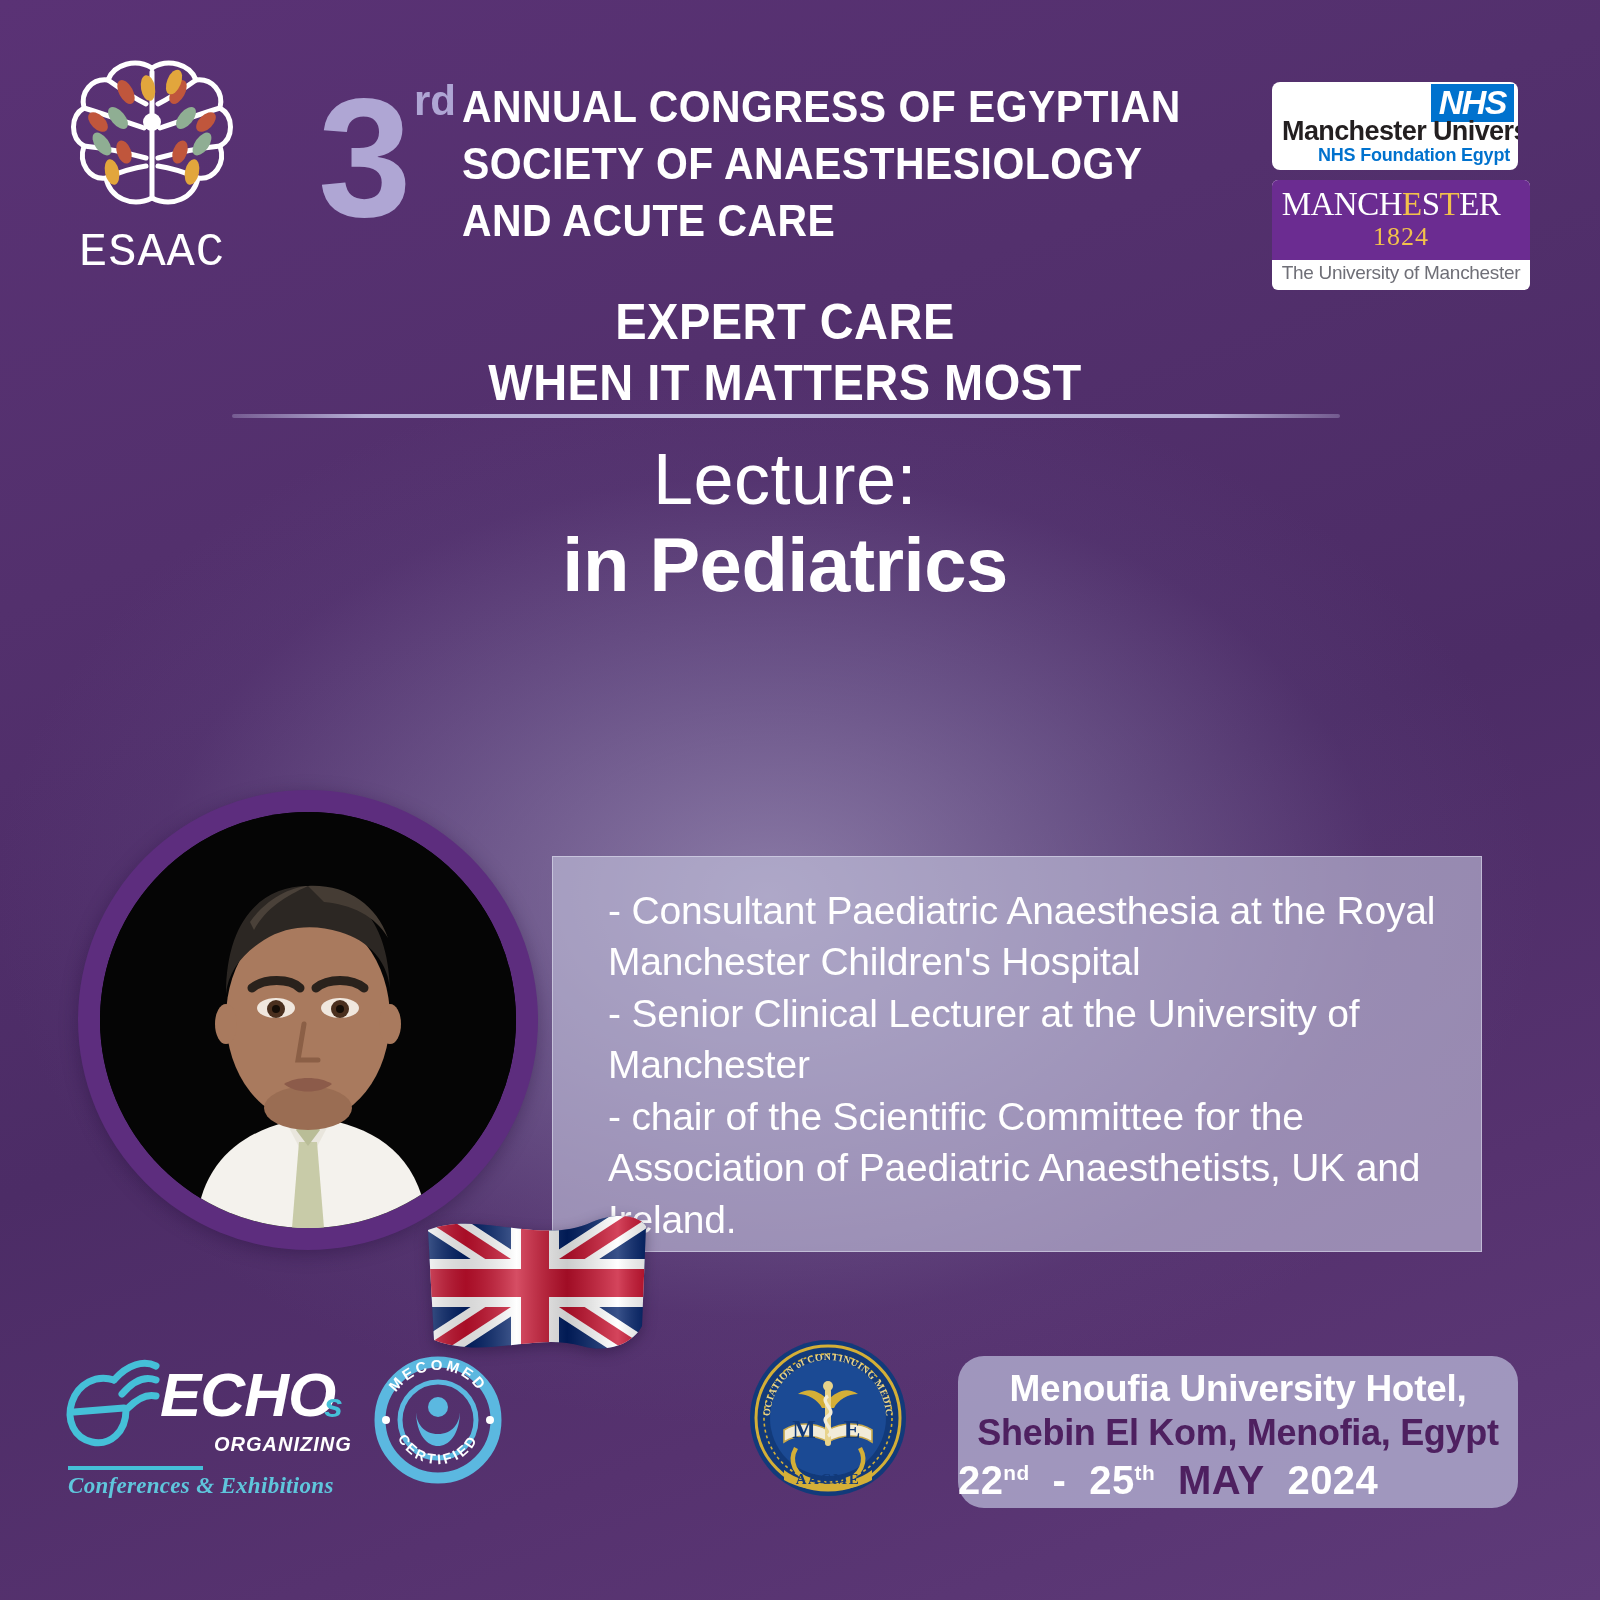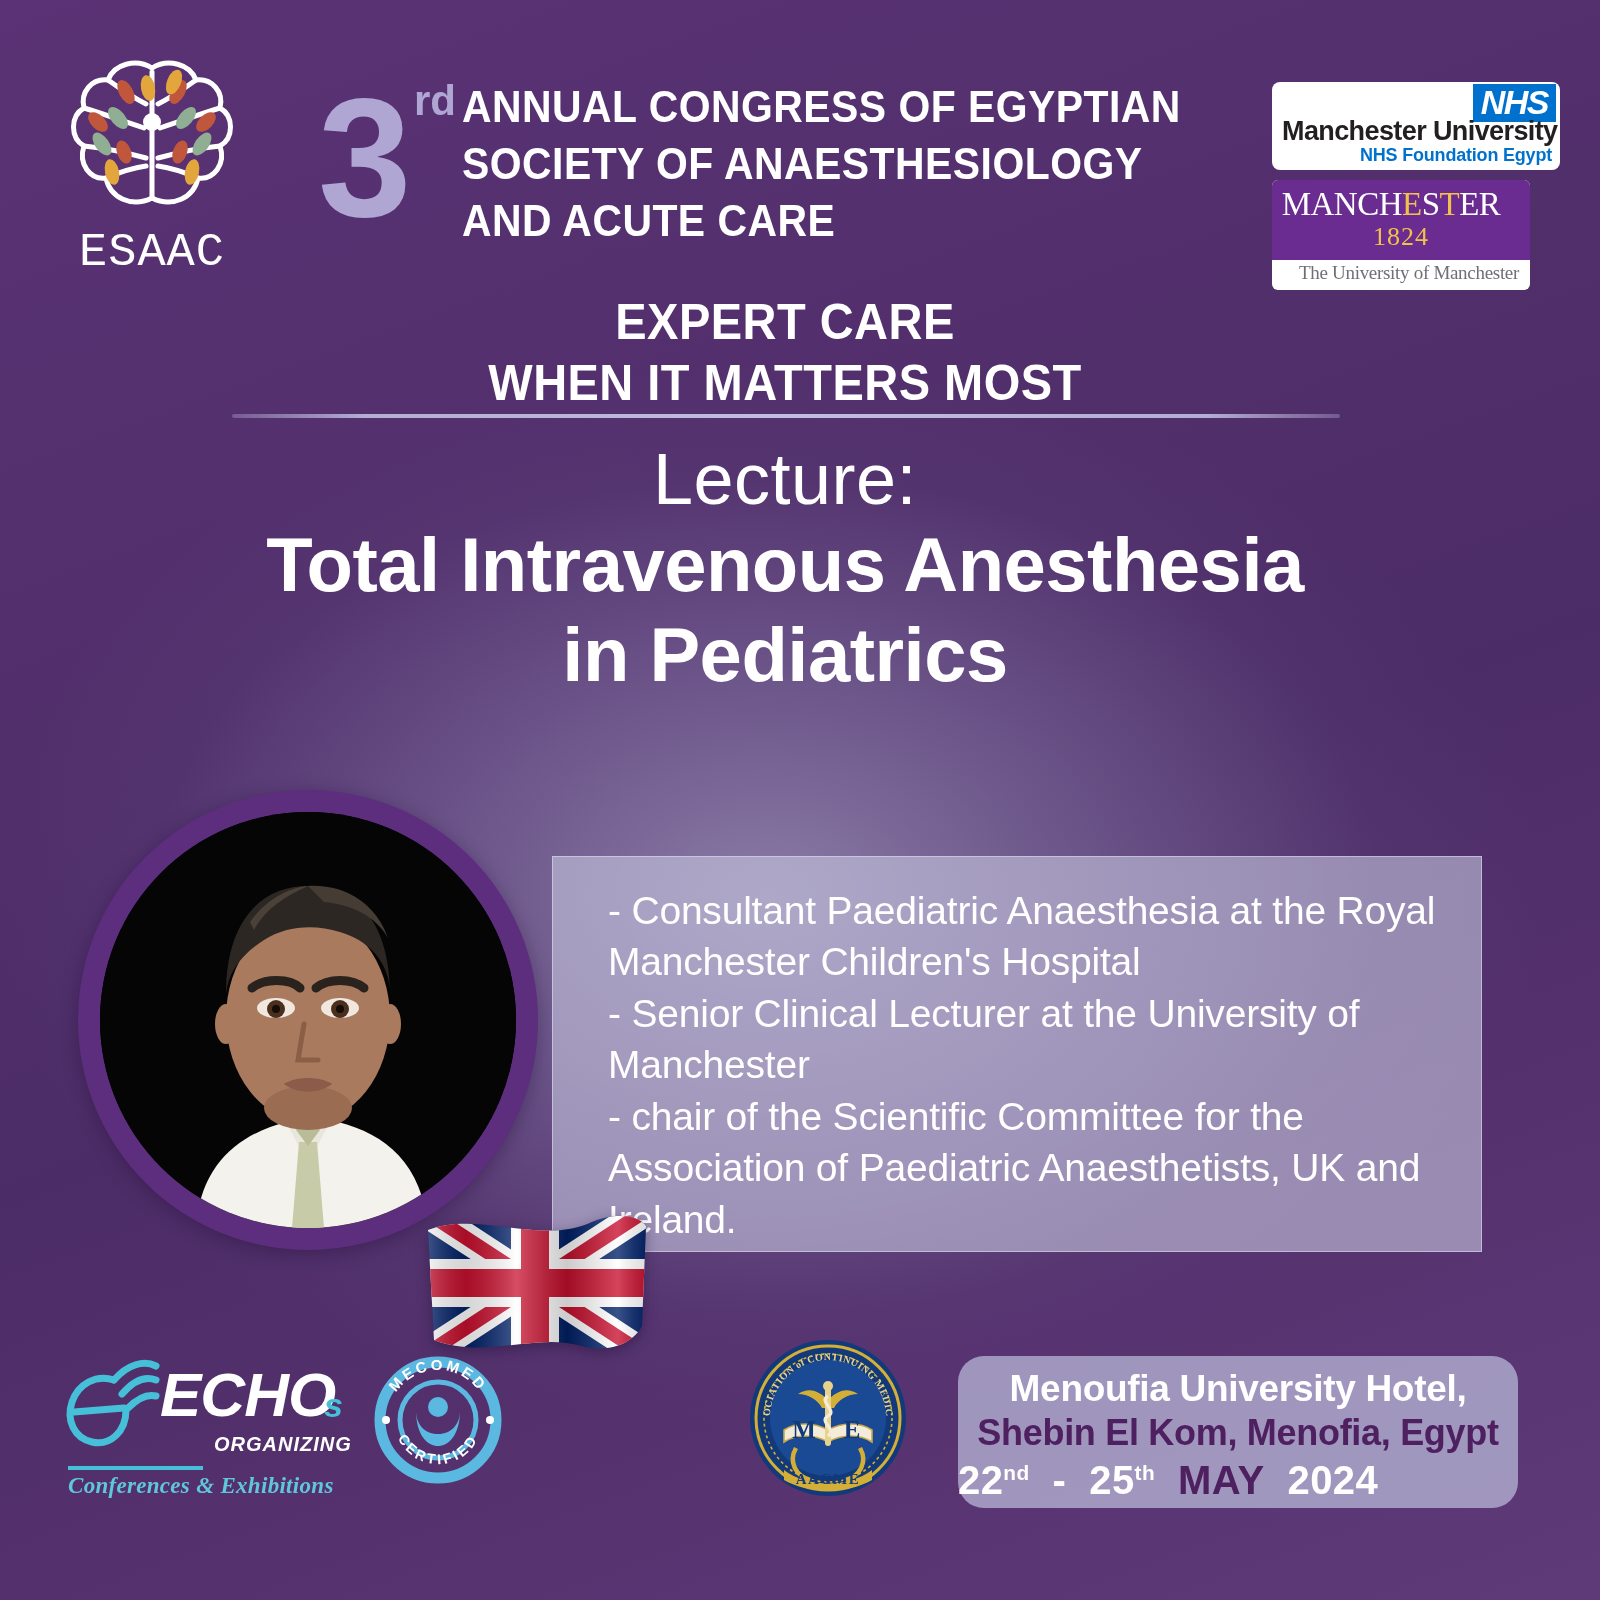--- a/index.html
+++ b/index.html
@@ -71,21 +71,21 @@
     line-height: 1.30;
     letter-spacing: 0.5px;
     transform: scaleX(0.93);
     transform-origin: left top;
   }
 
   
   .nhs-box {
     position: absolute;
     left: 1272px; top: 82px;
-    width: 288px; height: 88px;
+    width: 246px; height: 88px;
     background: #ffffff;
     border-radius: 8px;
     overflow: hidden;
   }
   .nhs-badge {
     position: absolute;
     right: 4px; top: 2px;
     background: #0072ce;
     color: #ffffff;
     font-size: 34px;
@@ -147,27 +147,26 @@
     width: 258px;
     text-align: center;
     font-family: "Liberation Serif", serif;
     font-size: 26px;
     line-height: 1;
     color: #f2c14b;
     letter-spacing: 1px;
   }
   .uom-sub {
     position: absolute;
-    left: 8px; top: 82px;
+    left: 0; top: 82px;
     width: 258px;
     text-align: center;
     font-size: 19px;
     color: #6f6f77;
     letter-spacing: -0.3px;
-    font-family: Liberation Serif, serif;
   }
 
   
   .tagline {
     position: absolute;
     left: 230px; top: 292px;
     width: 1110px;
     text-align: center;
     color: #ffffff;
     font-size: 50px;
@@ -446,21 +445,20 @@
   </div>
 
   <div class="tagline">
     <div>EXPERT CARE</div>
     <div>WHEN IT MATTERS MOST</div>
   </div>
   <div class="divider"></div>
 
   <div class="lecture-label">Lecture:</div>
   <div class="lecture-title">
-    <div>Total Intravenous Anesthesia</div>
     <div>in Pediatrics</div>
   </div>
 
   <div class="photo-ring">
     <div class="photo-inner">
       <svg class="portrait" viewBox="0 0 416 416">
         <rect width="416" height="416" fill="#050505"></rect>
         <path d="M96 416 C100 352 140 322 186 310 L238 310 C286 322 322 352 328 416 Z" fill="#f4f2ed"></path>
         <path d="M186 310 L208 352 L230 310 Z" fill="#e9e6dd"></path>
         <path d="M199 330 L217 330 L224 416 L192 416 Z" fill="#c8cba8"></path>

